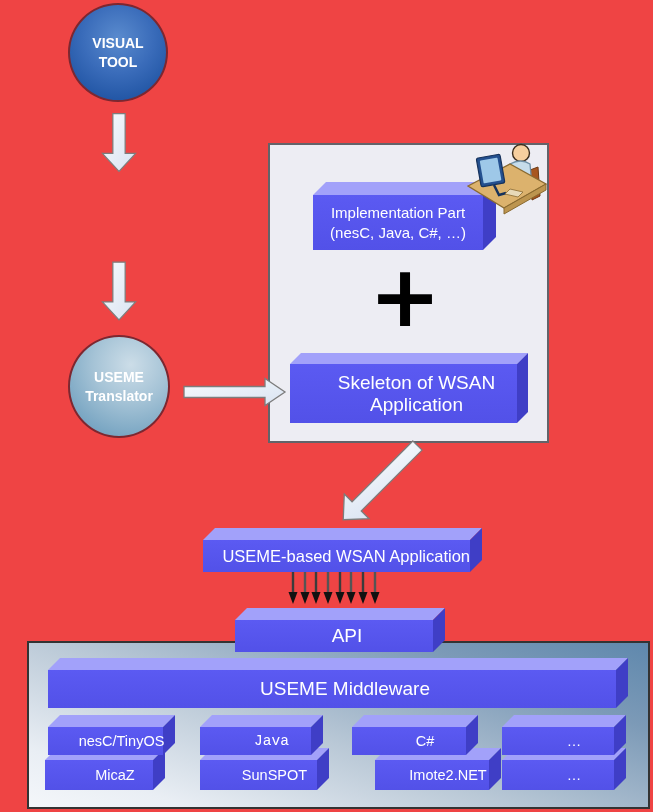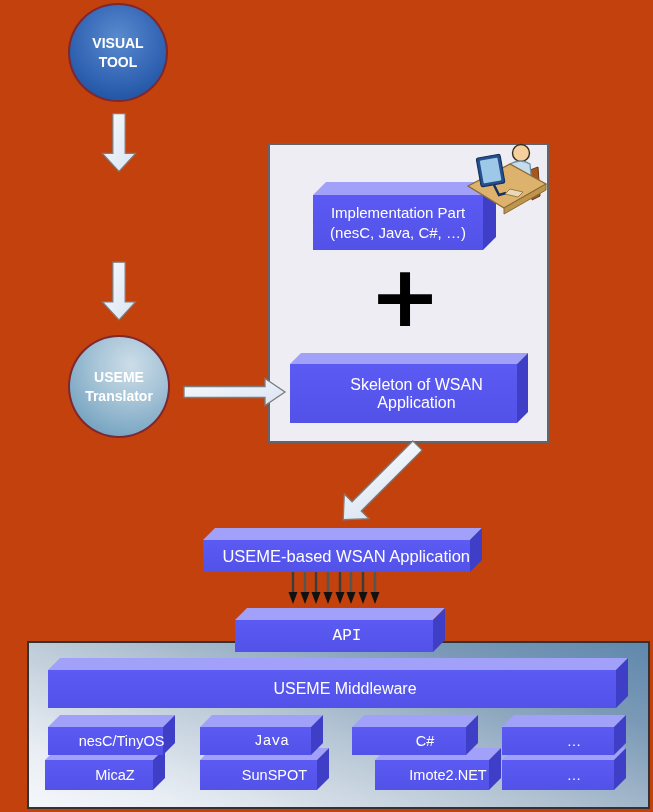--- a/index.html
+++ b/index.html
@@ -1,32 +1,32 @@
 <!DOCTYPE html>
 <html><head>
 <meta charset="utf-8">
 <style>
   * { margin:0; padding:0; box-sizing:border-box; }
   body { background:#ffffff; font-family:"Liberation Sans", sans-serif; }
-  .canvas { position:relative; width:653px; height:812px; background:#c2410c; overflow:hidden; }
+  .canvas { position:relative; width:653px; height:812px; background:#ef4444; overflow:hidden; }
 
   
   .b3d { position:absolute; z-index:2; }
   .b3d-front { position:absolute; left:0; right:0; top:var(--d); bottom:0;
     background:linear-gradient(180deg,#5b5af2 0%,#5251e8 100%);
     display:flex; flex-direction:column; align-items:center; justify-content:center;
     color:#ffffff; text-align:center; }
   .b3d-top { position:absolute; left:0; top:0; width:calc(100% + var(--d)); height:var(--d);
     background:#a2a1fa;
     clip-path:polygon(var(--d) 0, 100% 0, calc(100% - var(--d)) 100%, 0 100%); }
   .b3d-side { position:absolute; left:100%; top:0; width:var(--d); height:100%;
     background:#3f3ec6;
     clip-path:polygon(0 var(--d), 100% 0, 100% calc(100% - var(--d)), 0 100%); }
   .t15 { font-size:15px; line-height:1.32; }
-  .t16 { font-size:16px;padding-left:26px; }
+  .t16 { font-size:19px;padding-left:26px; }
   .t165 { font-size:16.5px;align-items:flex-end; }
   .t145 { font-size:14.5px;padding-left:32px; }
 
   
   .circle { position:absolute; border-radius:50%; display:flex; align-items:center;
     justify-content:center; text-align:center; color:#fff; font-weight:bold;
     font-size:14px; line-height:1.35; border:2px solid #7d2730; z-index:2; }
   #visual-tool { left:68px; top:3px; width:100px; height:99px; padding:0 14px;
     background:radial-gradient(circle at 50% 35%, #5a8bce 0%, #3a6cba 45%, #2256a5 80%, #1c4c96 100%); }
   #useme-translator { left:68px; top:335px; width:102px; height:103px; padding:0 6px;
@@ -46,21 +46,21 @@
   .flow-arrow { position:absolute; top:571px; width:10px; height:34px; z-index:1; }
 
   
   #plus { position:absolute; left:368px; top:252px; width:74px; height:88px; z-index:2;
     display:flex; align-items:center; justify-content:center;
     font-size:86px; font-weight:bold; color:#000; font-family:"DejaVu Sans", sans-serif; }
 
   
   #developer { position:absolute; left:464px; top:140px; width:86px; height:78px; z-index:5; }
 
-  .zapi { z-index:3;font-family:Liberation Mono, monospace; }
+  .zapi { z-index:3; }
 </style>
 </head>
 <body>
 
 <div class="canvas">
 
   <svg width="0" height="0" style="position:absolute" aria-hidden="true">
     <defs>
       <linearGradient id="agrad" x1="0" y1="0" x2="1" y2="1">
         <stop offset="0" stop-color="#f7fafd"></stop>

